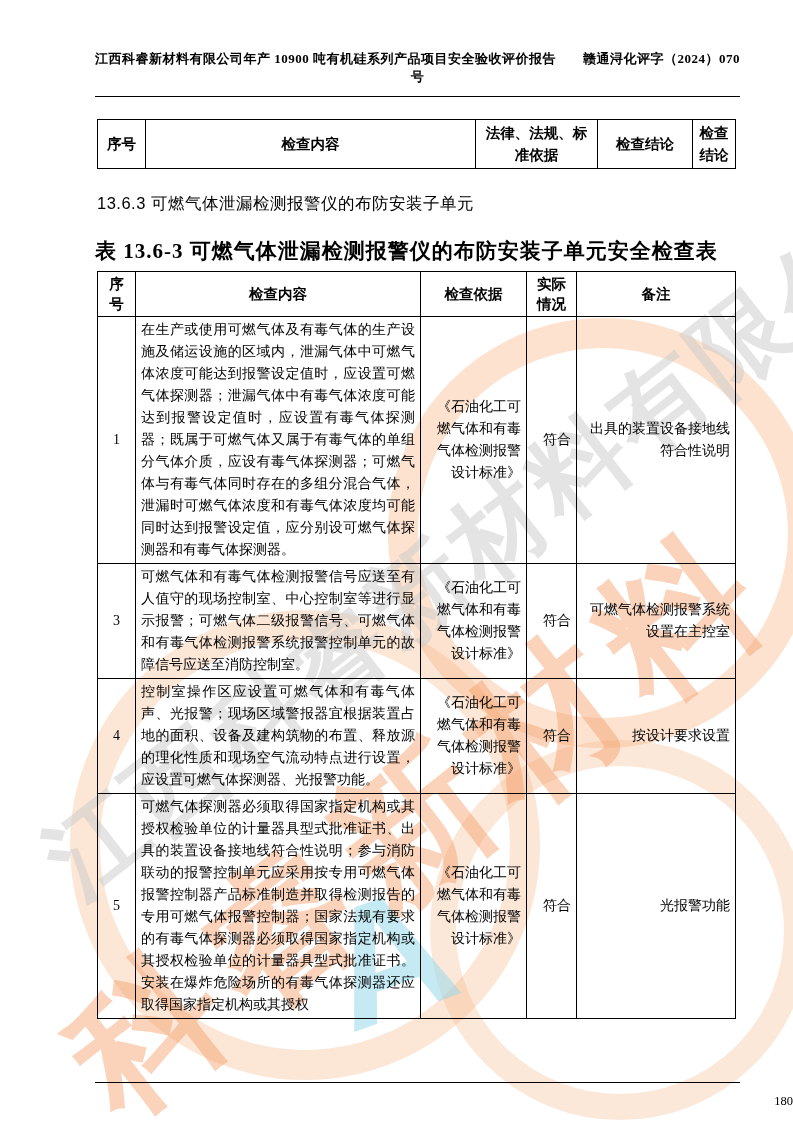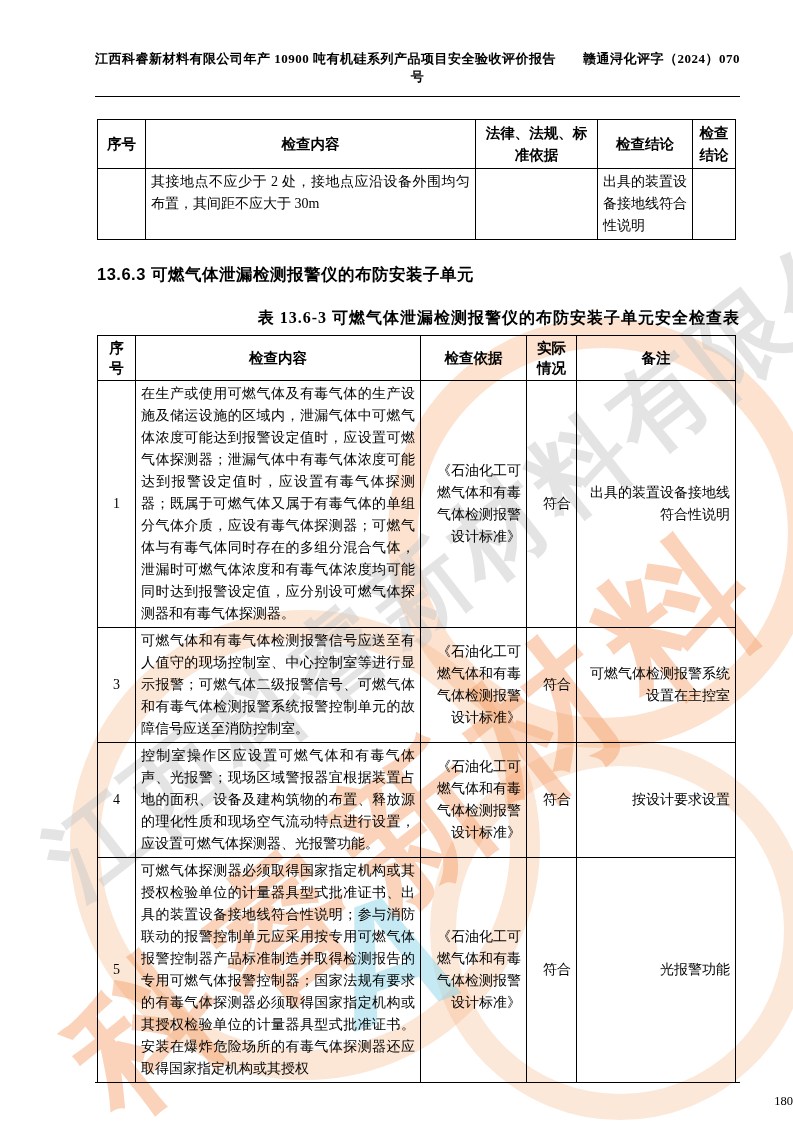--- a/index.html
+++ b/index.html
@@ -62,30 +62,30 @@
     width: 640px;
     font-size: 15.5px;
     line-height: 34px;
     text-indent: 2em;
     text-align: justify;
   }
 
   .section-heading {
     margin: 24px 0 0 97px;
     font-size: 16.5px;
-    font-weight: bold;
+    font-weight: normal;
     font-family: "Liberation Sans", sans-serif;
     letter-spacing: 0.5px;
   }
 
   .table-caption {
     margin: 22px 53px 6px 95px;
     width: 645px;
-    text-align: right;
-    font-size: 16px;
+    text-align: left;
+    font-size: 21px;
     font-weight: bold;
     letter-spacing: 1px;
   }
 
   .tbl2 .h-row th { height: 42px; line-height: 20px; }
   .tbl2 td.no-cell { text-align: center; }
   .tbl2 .r1 td { height: 222px; }
   .tbl2 .r2 td { height: 110px; }
   .tbl2 .r3 td { height: 108px; }
   .tbl2 .r4 td { height: 220px; }
@@ -132,27 +132,20 @@
           <col style="width:43px">
       </colgroup>
       <tbody>
           <tr class="h-row">
         <th>序号</th>
         <th>检查内容</th>
         <th>法律、法规、标准依据</th>
         <th>检查结论</th>
         <th>检查结论</th>
       </tr>
-      <tr class="d-row">
-        <td class="cell-center"></td>
-        <td class="cell-just">其接地点不应少于 2 处，接地点应沿设备外围均匀布置，其间距不应大于 30m</td>
-        <td></td>
-        <td>出具的装置设备接地线符合性说明</td>
-        <td></td>
-      </tr>
     </tbody>
       </table>
 
 
     <div class="section-heading">13.6.3 可燃气体泄漏检测报警仪的布防安装子单元</div>
 
     <div class="table-caption">表 13.6-3  可燃气体泄漏检测报警仪的布防安装子单元安全检查表</div>
 
     <table class="tbl tbl2">
       <colgroup>

